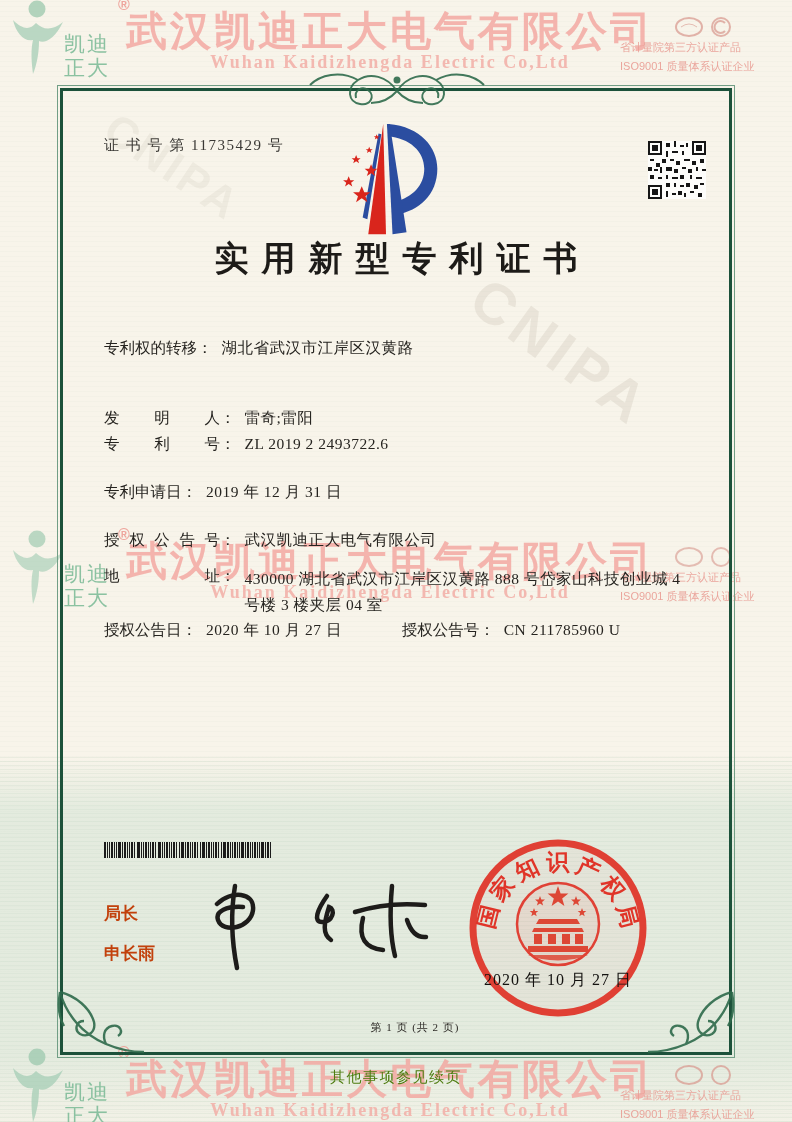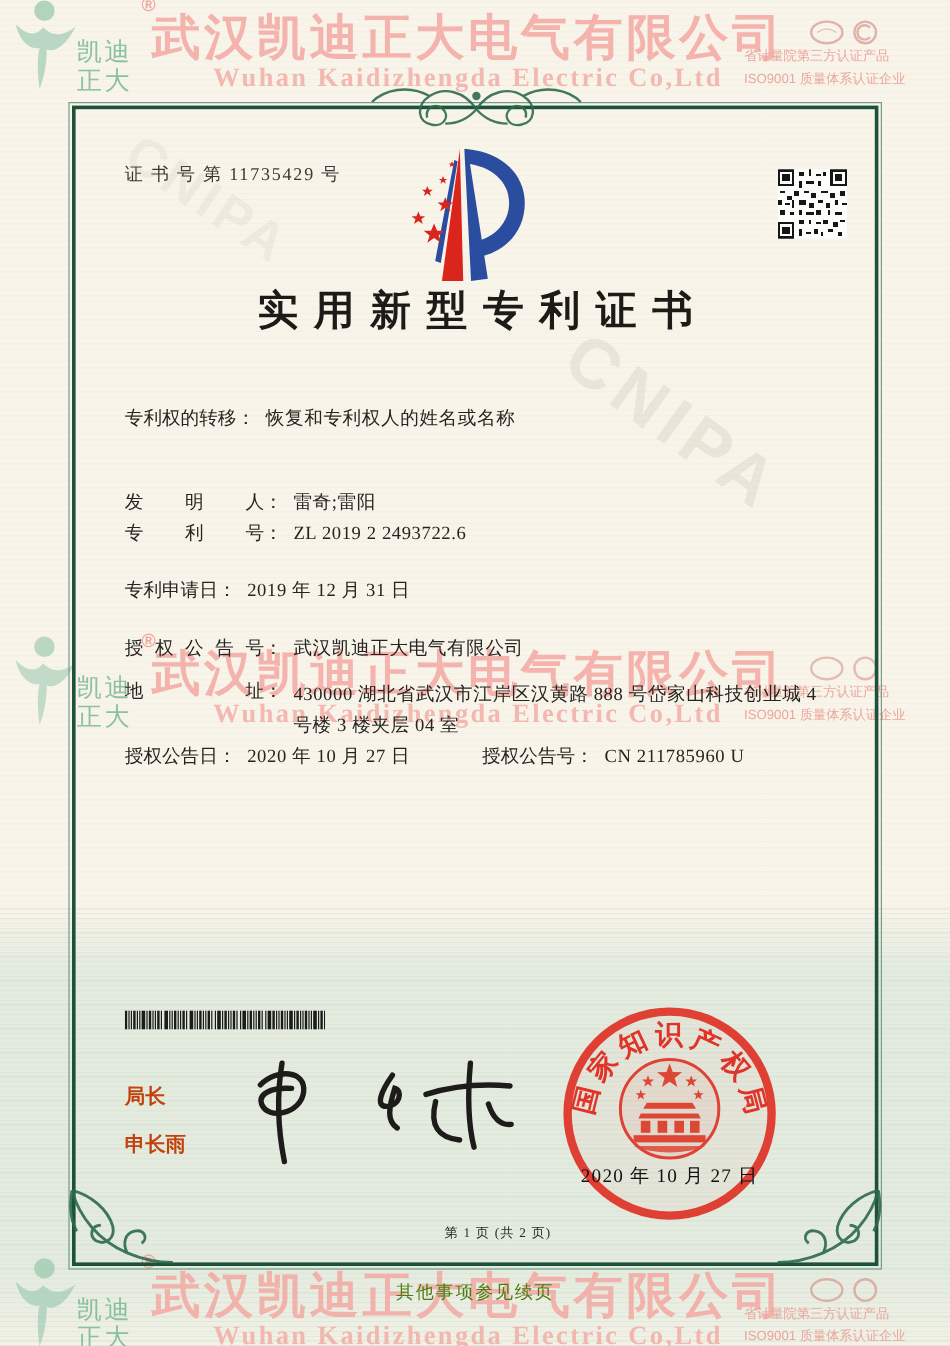--- a/index.html
+++ b/index.html
@@ -18,21 +18,21 @@
   .logo-wrap{position:absolute;left:10px;top:2px;width:150px;height:88px;}
   .logo-person{position:absolute;left:0;top:0;}
   .logo-text{position:absolute;left:54px;top:34px;font-family:"Liberation Sans",sans-serif;
     font-weight:400;font-size:21px;line-height:1.12;letter-spacing:2px;color:rgba(120,184,148,.85);}
   .reg-mark{position:absolute;left:108px;top:-2px;font-size:16px;font-weight:700;color:rgba(236,152,143,.85);
     font-family:"Liberation Sans",sans-serif;}
   .company-cn{position:absolute;left:112px;width:556px;top:8px;text-align:center;white-space:nowrap;
     font-family:"Liberation Sans",sans-serif;font-weight:800;font-size:41px;letter-spacing:3px;
     color:rgba(243,164,157,.8);}
   .company-en{position:absolute;left:112px;width:556px;top:56px;text-align:center;white-space:nowrap;
-    font-weight:700;font-size:22px;letter-spacing:2px;color:rgba(242,171,164,.82);}
+    font-weight:700;font-size:18px;letter-spacing:2px;color:rgba(242,171,164,.82);}
   .badges{position:absolute;right:4px;top:20px;width:168px;font-family:"Liberation Sans",sans-serif;
     font-size:11px;line-height:1.75;color:rgba(233,156,147,.9);text-align:left;}
   .badge-ovals{text-align:center;height:22px;}
   
   .frame{position:absolute;left:60px;top:88px;width:666px;height:961px;z-index:2;
     border:3.5px solid #1c513a;outline:1.5px solid #719e85;outline-offset:2.5px;}
   .ornament{position:absolute;z-index:3;}
   
   .content{position:absolute;left:0;top:0;width:792px;height:1122px;z-index:3;}
   .cert-no{position:absolute;left:104px;top:136px;font-size:15px;letter-spacing:1.5px;color:#3a3834;}
@@ -266,21 +266,21 @@
         <rect x="15" y="25" width="2" height="2"></rect>
           <rect x="18" y="26" width="1" height="2"></rect>
           <rect x="21" y="25" width="2" height="1"></rect>
         <rect x="25" y="26" width="2" height="2"></rect>
       </g>
     </svg>
 
     <div class="title">实用新型专利证书</div>
 
     <div class="frow row-1">
-      <span class="flabel">专利权的转移</span><span class="fcolon">：</span><span class="fvalue">恢复和专利权人的姓名或名称</span>
+      <span class="flabel">专利权的转移</span><span class="fcolon">：</span><span class="fvalue">湖北省武汉市江岸区汉黄路</span>
     </div>
     <div class="frow row-2 just">
       <span class="flabel">发明人</span><span class="fcolon">：</span><span class="fvalue">雷奇;雷阳</span>
     </div>
     <div class="frow row-3 just">
       <span class="flabel">专利号</span><span class="fcolon">：</span><span class="fvalue">ZL 2019 2 2493722.6</span>
     </div>
     <div class="frow row-4">
       <span class="flabel">专利申请日</span><span class="fcolon">：</span><span class="fvalue">2019 年 12 月 31 日</span>
     </div>

